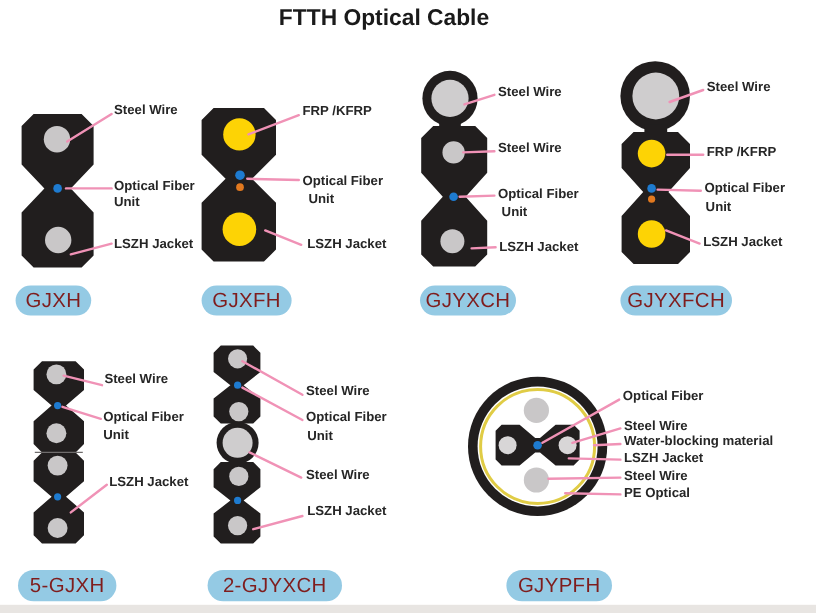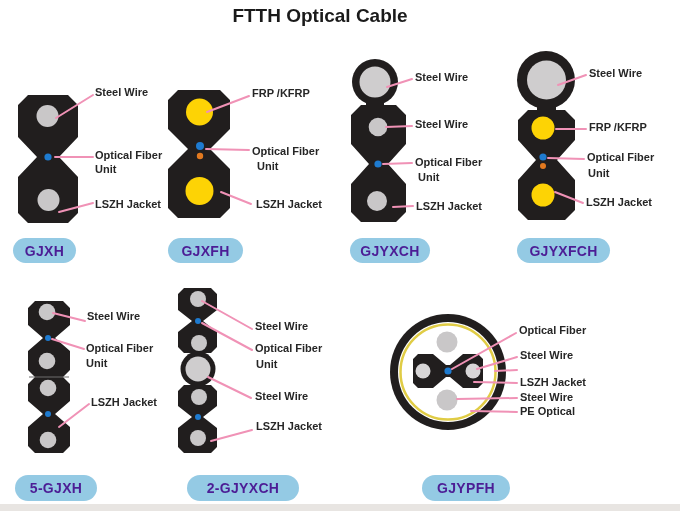--- a/index.html
+++ b/index.html
@@ -3,21 +3,21 @@
 <meta charset="utf-8">
 <style>
   html,body{margin:0;padding:0;background:#ffffff;}
   #screen{position:relative;width:680px;height:511px;background:#ffffff;overflow:hidden;
           font-family:"Liberation Sans", sans-serif;padding-left:36px;}
   #diagram-svg{position:absolute;left:0;top:0;z-index:1;}
   .lbl{position:absolute;z-index:2;font-size:11px;font-weight:bold;color:#262626;
        white-space:nowrap;line-height:1.05;}
   .pill{position:absolute;z-index:2;background:#94cae4;border-radius:13px;
         display:flex;align-items:center;justify-content:center;
-        font-size:14px;font-weight:bold;color:#4c1d95;letter-spacing:.3px;}
+        font-size:17px;font-weight:normal;color:#7f1d1d;letter-spacing:.3px;}
   #title{position:absolute;left:180px;top:5px;width:280px;text-align:center;z-index:2;
          font-size:19px;font-weight:bold;color:#1a1a1a;}
   #bottom-strip{position:absolute;left:0;top:504px;width:680px;height:7px;
                 background:#e8e5e2;z-index:0;}
 </style>
 </head>
 <body>
 
 <div id="screen">
 
@@ -172,22 +172,23 @@
   <div class="lbl" style="left:86px;top:343px">Optical Fiber</div>
   <div class="lbl" style="left:86px;top:358px">Unit</div>
   <div class="lbl" style="left:91px;top:397px">LSZH Jacket</div>
   <div class="pill" style="left:15px;top:475px;width:82px;height:26px">5-GJXH</div>
 
   <div class="lbl" style="left:255px;top:321px">Steel Wire</div>
   <div class="lbl" style="left:255px;top:343px">Optical Fiber</div>
   <div class="lbl" style="left:256px;top:359px">Unit</div>
   <div class="lbl" style="left:255px;top:391px">Steel Wire</div>
   <div class="lbl" style="left:256px;top:421px">LSZH Jacket</div>
-  <div class="pill" style="left:187px;top:475px;width:112px;height:26px">2-GJYXCH</div>
+  <div class="pill" style="left:173px;top:475px;width:112px;height:26px">2-GJYXCH</div>
 
   <div class="lbl" style="left:519px;top:325px">Optical Fiber</div>
   <div class="lbl" style="left:520px;top:350px">Steel Wire</div>
+  <div class="lbl" style="left:520px;top:363px">Water-blocking material</div>
   <div class="lbl" style="left:520px;top:377px">LSZH Jacket</div>
   <div class="lbl" style="left:520px;top:392px">Steel Wire</div>
   <div class="lbl" style="left:520px;top:406px">PE Optical</div>
   <div class="pill" style="left:422px;top:475px;width:88px;height:26px">GJYPFH</div>
 
 </div>
 
 </body></html>

